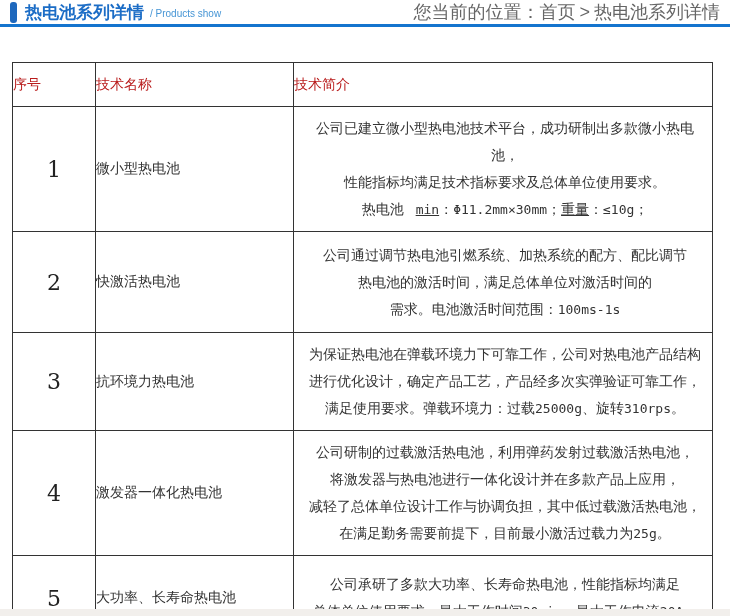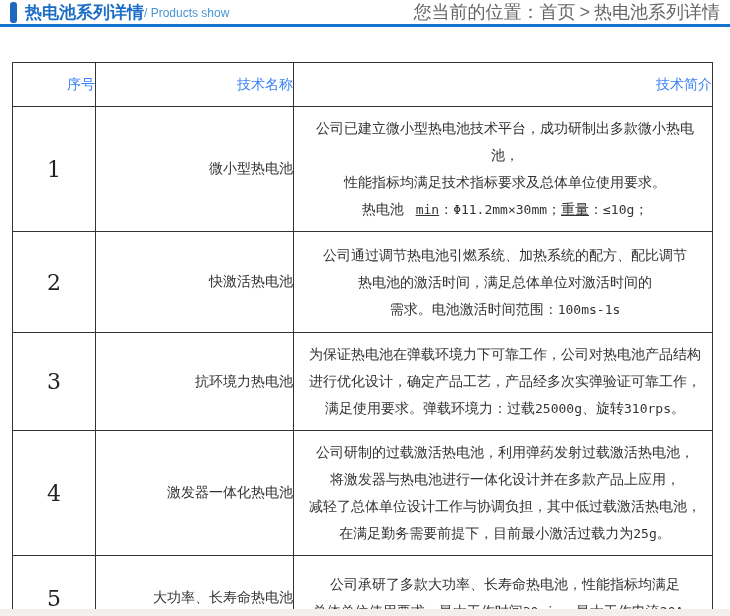--- a/index.html
+++ b/index.html
@@ -28,23 +28,23 @@
     background:#1e68bd;
     border-radius:3px;
     margin-right:8px;
   }
   .page-title {
     font-size:17px;
     font-weight:bold;
     color:#1c6dc6;
   }
   .page-subtitle {
-    font-size:12px;
+    font-size:10px;
     color:#4695d5;
-    margin-left:0;
+    margin-left:6px;
     position:relative; top:1px;
   }
   .breadcrumb {
     font-size:18px;
     color:#666666;
     white-space:nowrap;
     padding-right:2px;
   }
   .breadcrumb span { color:#666666; }
   .crumb-link { cursor:pointer; }
@@ -58,34 +58,34 @@
     table-layout:fixed;
   }
   table.products th, table.products td {
     border:1px solid #333333;
     vertical-align:middle;
   }
   table.products th {
     height:44px;
     font-weight:normal;
     font-size:14px;
-    text-align:right;
-    color:#3b82f6;
+    text-align:left;
+    color:#b91c1c;
   }
   col.c1 { width:83px; }
   col.c2 { width:198px; }
   col.c3 { width:419px; }
   td.no {
     text-align:center;
     font-family:"DejaVu Serif", serif;
     font-size:22px;
     color:#222222;
   }
   td.name {
-    text-align:right;
+    text-align:left;
     font-size:14px;
   }
   td.desc {
     font-size:14px;
     line-height:27px;
     padding:8px 8px 8px 12px;
     text-align:center;
   }
   tr.r1 td { height:102px; }
   tr.r2 td { height:101px; }

